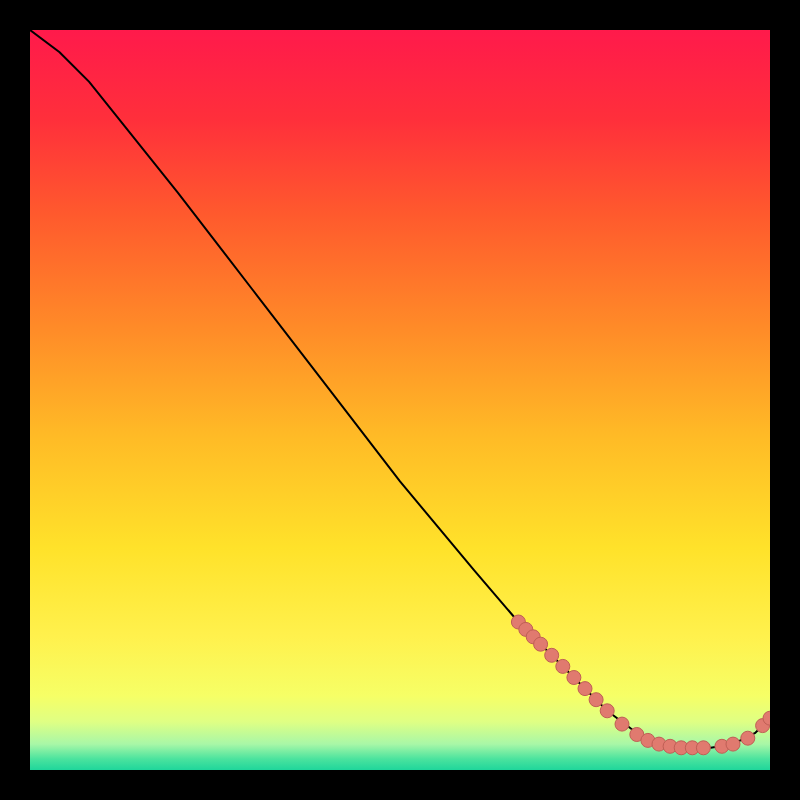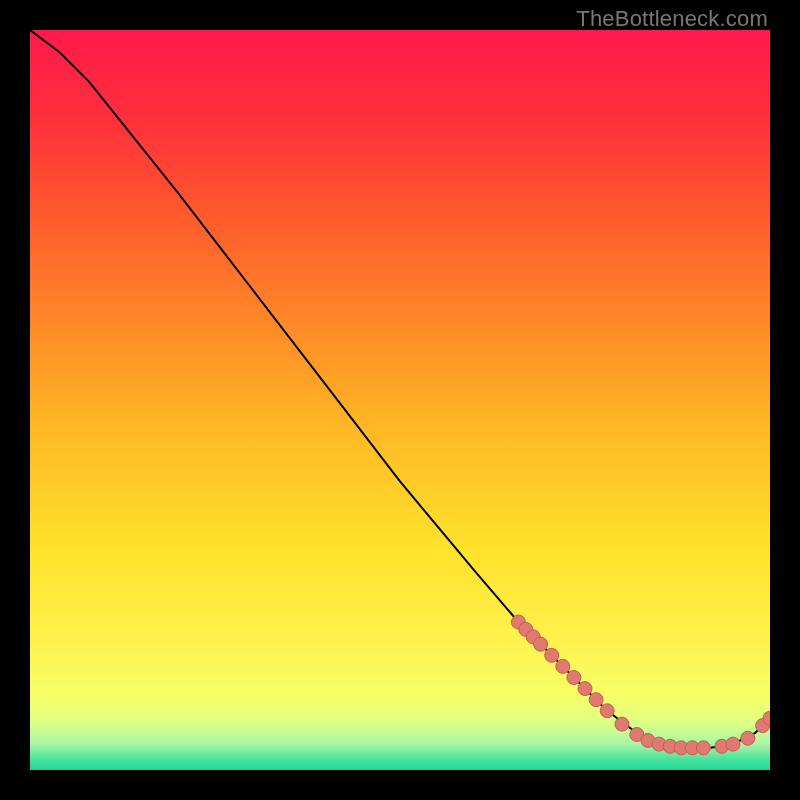--- a/index.html
+++ b/index.html
@@ -32,21 +32,20 @@
     font-size: 22px;
     font-weight: 500;
     letter-spacing: 0.2px;
     pointer-events: none;
   }
 </style>
 </head>
 <body>
 
 <div class="stage">
-  <div class="watermark">TheBottleneck.com</div>
   <svg class="plot" viewBox="0 0 740 740" preserveAspectRatio="none">
     <defs>
       <linearGradient id="bgGrad" x1="0" y1="0" x2="0" y2="1">
           <stop offset="0%" stop-color="#ff1a4b"></stop>
           <stop offset="12%" stop-color="#ff2f3b"></stop>
           <stop offset="25%" stop-color="#ff5a2d"></stop>
           <stop offset="40%" stop-color="#ff8a28"></stop>
           <stop offset="55.00000000000001%" stop-color="#ffbb26"></stop>
           <stop offset="70%" stop-color="#ffe22a"></stop>
           <stop offset="82%" stop-color="#fff14d"></stop>

